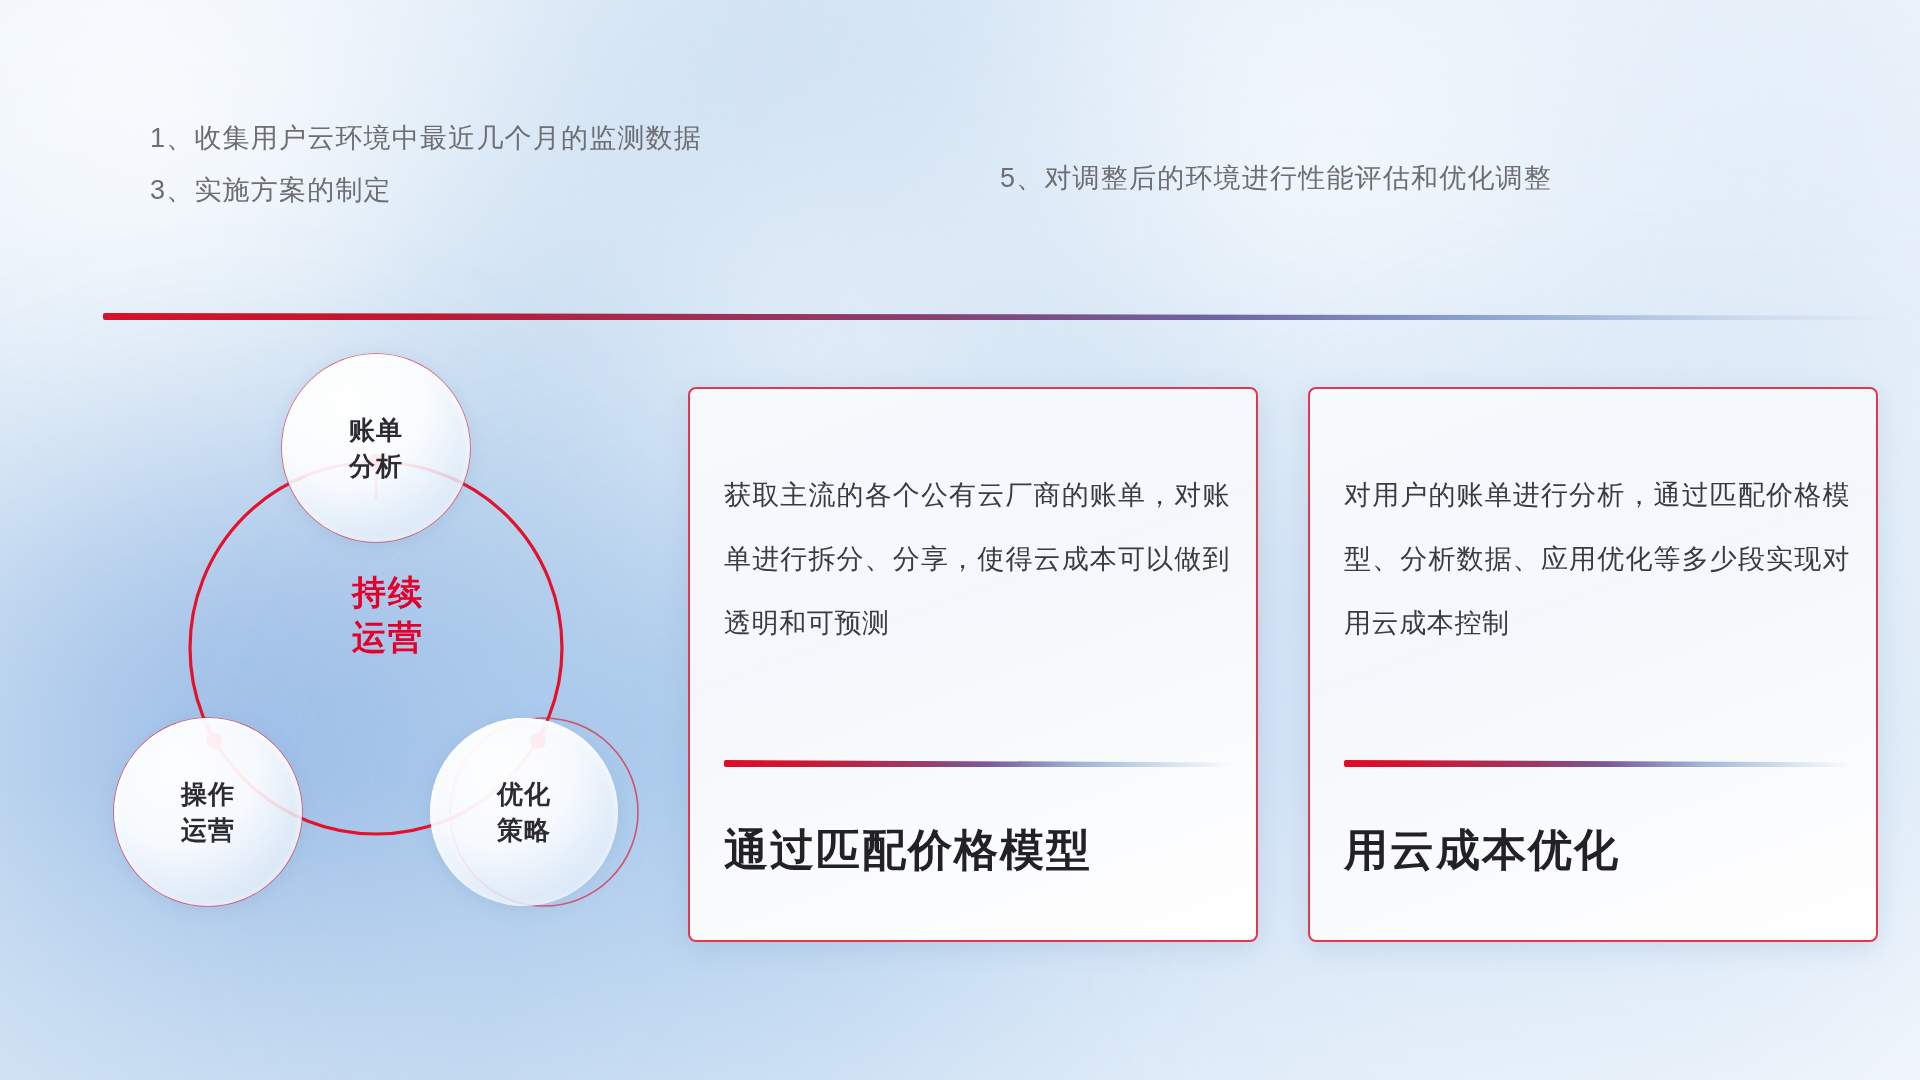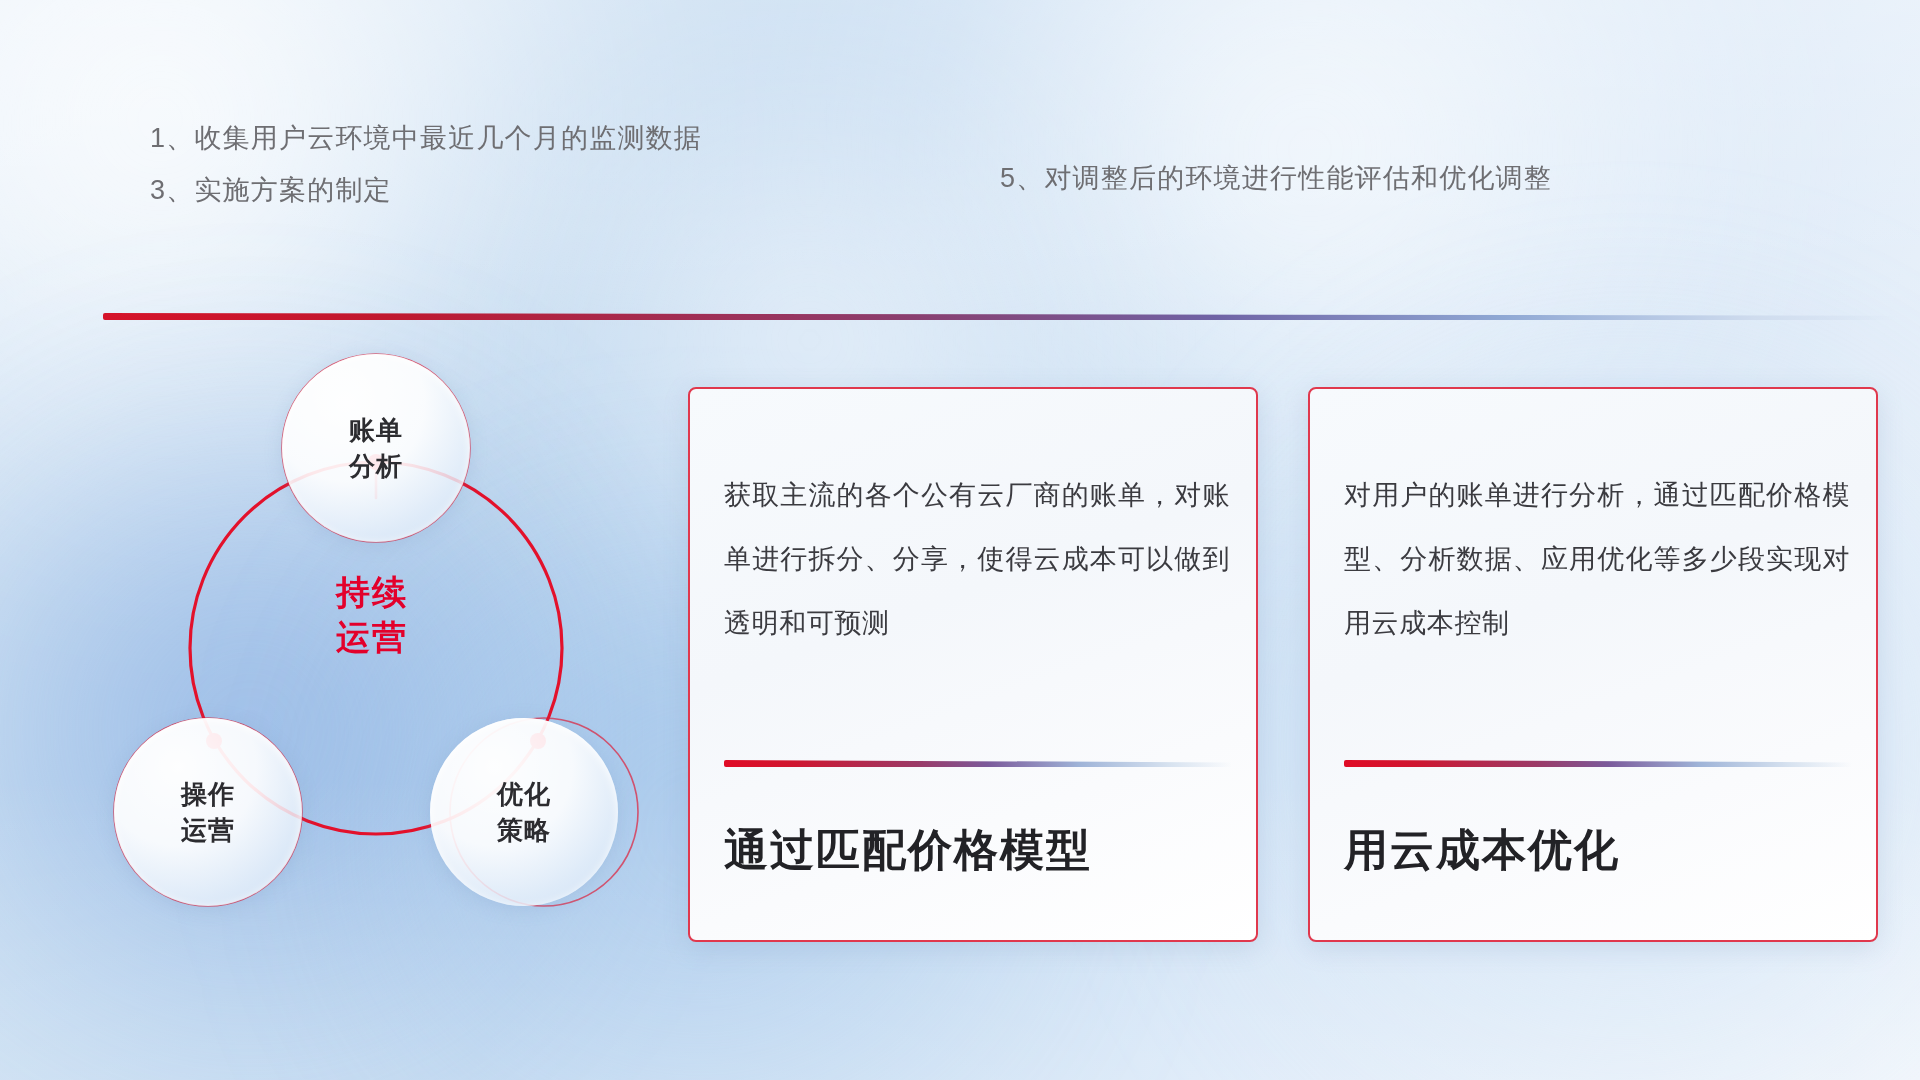--- a/index.html
+++ b/index.html
@@ -81,21 +81,21 @@
     color:#2c2c30;
     font-size:26px;
     font-weight:700;
     line-height:36px;
     letter-spacing:1px;
   }
   .bubble-top    { left:186px; top:6px;   width:188px; height:188px; }
   .bubble-left   { left:18px;  top:370px; width:188px; height:188px; }
   .bubble-right  { left:334px; top:370px; width:188px; height:188px; }
   .center-label {
-    position:absolute; left:180px; top:222px; width:192px;
+    position:absolute; left:196px; top:222px; width:192px;
     text-align:center;
     color:#e3002b;
     font-size:34px;
     font-weight:800;
     line-height:45px;
     letter-spacing:2px;
   }
 
   
   .card {

